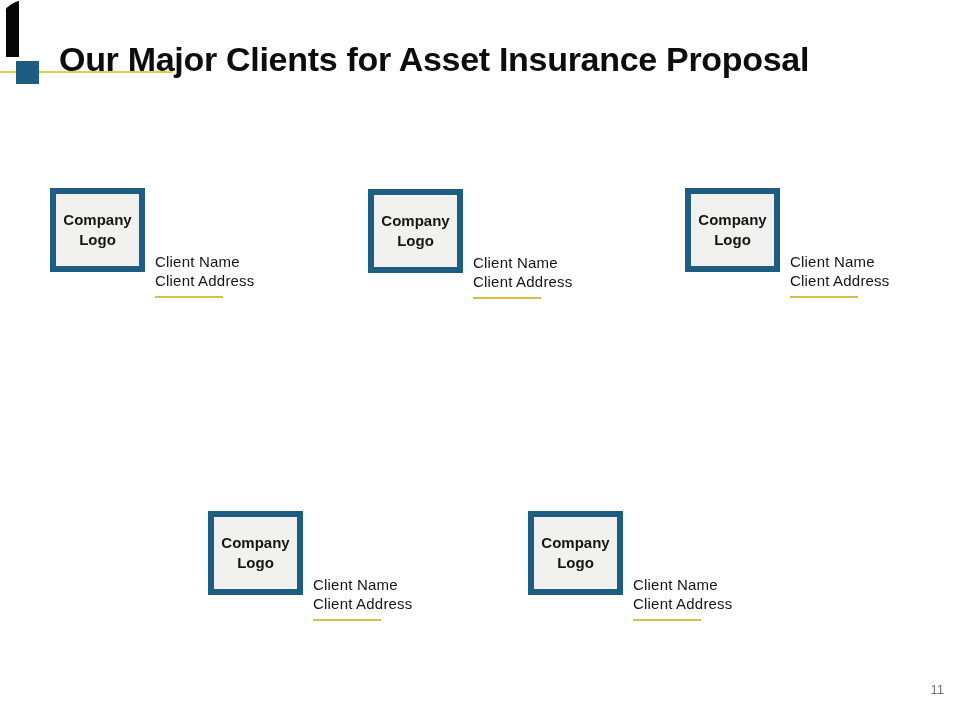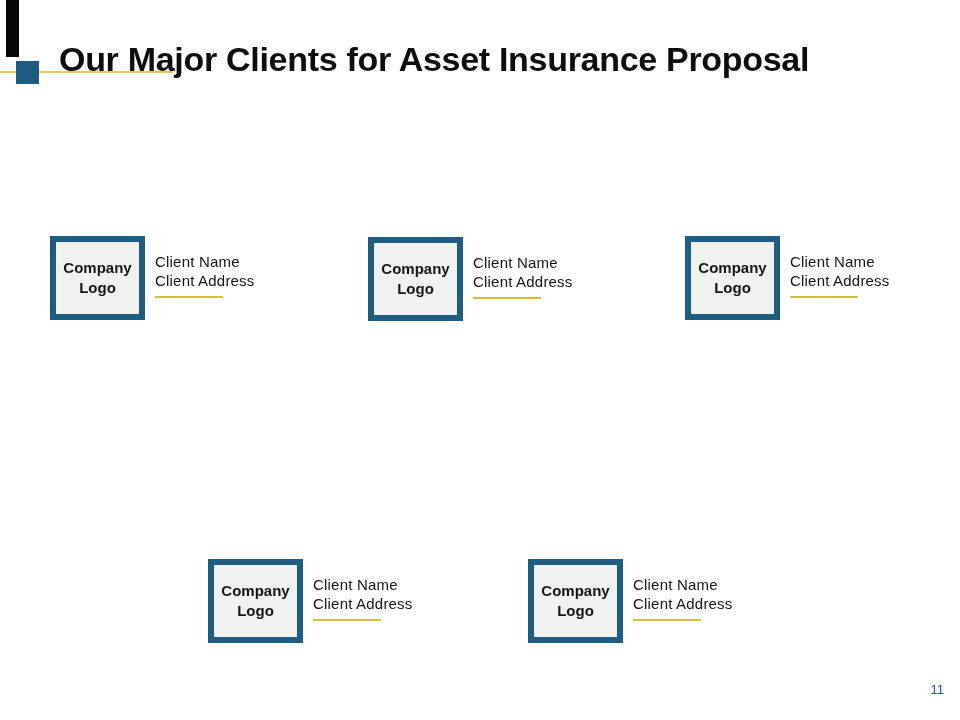--- a/index.html
+++ b/index.html
@@ -8,20 +8,21 @@
     background: #ffffff;
   }
   .slide {
     position: relative;
     width: 960px;
     height: 720px;
     background: #ffffff;
     overflow: hidden;
     font-family: "Liberation Sans", sans-serif;
     color: #111111;
+    border-radius: 25px;
   }
 
   
   .accent-bar {
     position: absolute;
     left: 6px;
     top: 0;
     width: 13px;
     height: 57px;
     background: #060606;
@@ -76,21 +77,20 @@
     width: 95px;
     height: 84px;
     box-sizing: border-box;
     border: 6px solid var(--blue);
     background: #f1f1f0;
     display: flex;
     align-items: center;
     justify-content: center;
     text-align: center;
     padding: 0 2px;
-    margin-top: 48px;
   }
   .logo-box .logo-label {
     font-size: 15px;
     font-weight: bold;
     line-height: 20px;
     color: #161616;
   }
 
   .client-info {
     position: absolute;
@@ -111,21 +111,21 @@
     height: 2px;
     background: var(--gold);
   }
 
   
   .page-number {
     position: absolute;
     right: 16px;
     top: 682px;
     font-size: 13px;
-    color: #1d4ed8;
+    color: #737373;
   }
 </style>
 </head>
 <body>
 
 <div class="slide" style="--blue: #1E5C82; --gold: #D9BE45; --gold-light: #E3CC4E;">
 
   <div class="accent-bar"></div>
   <div class="title-rule"></div>
   <div class="accent-square"></div>

